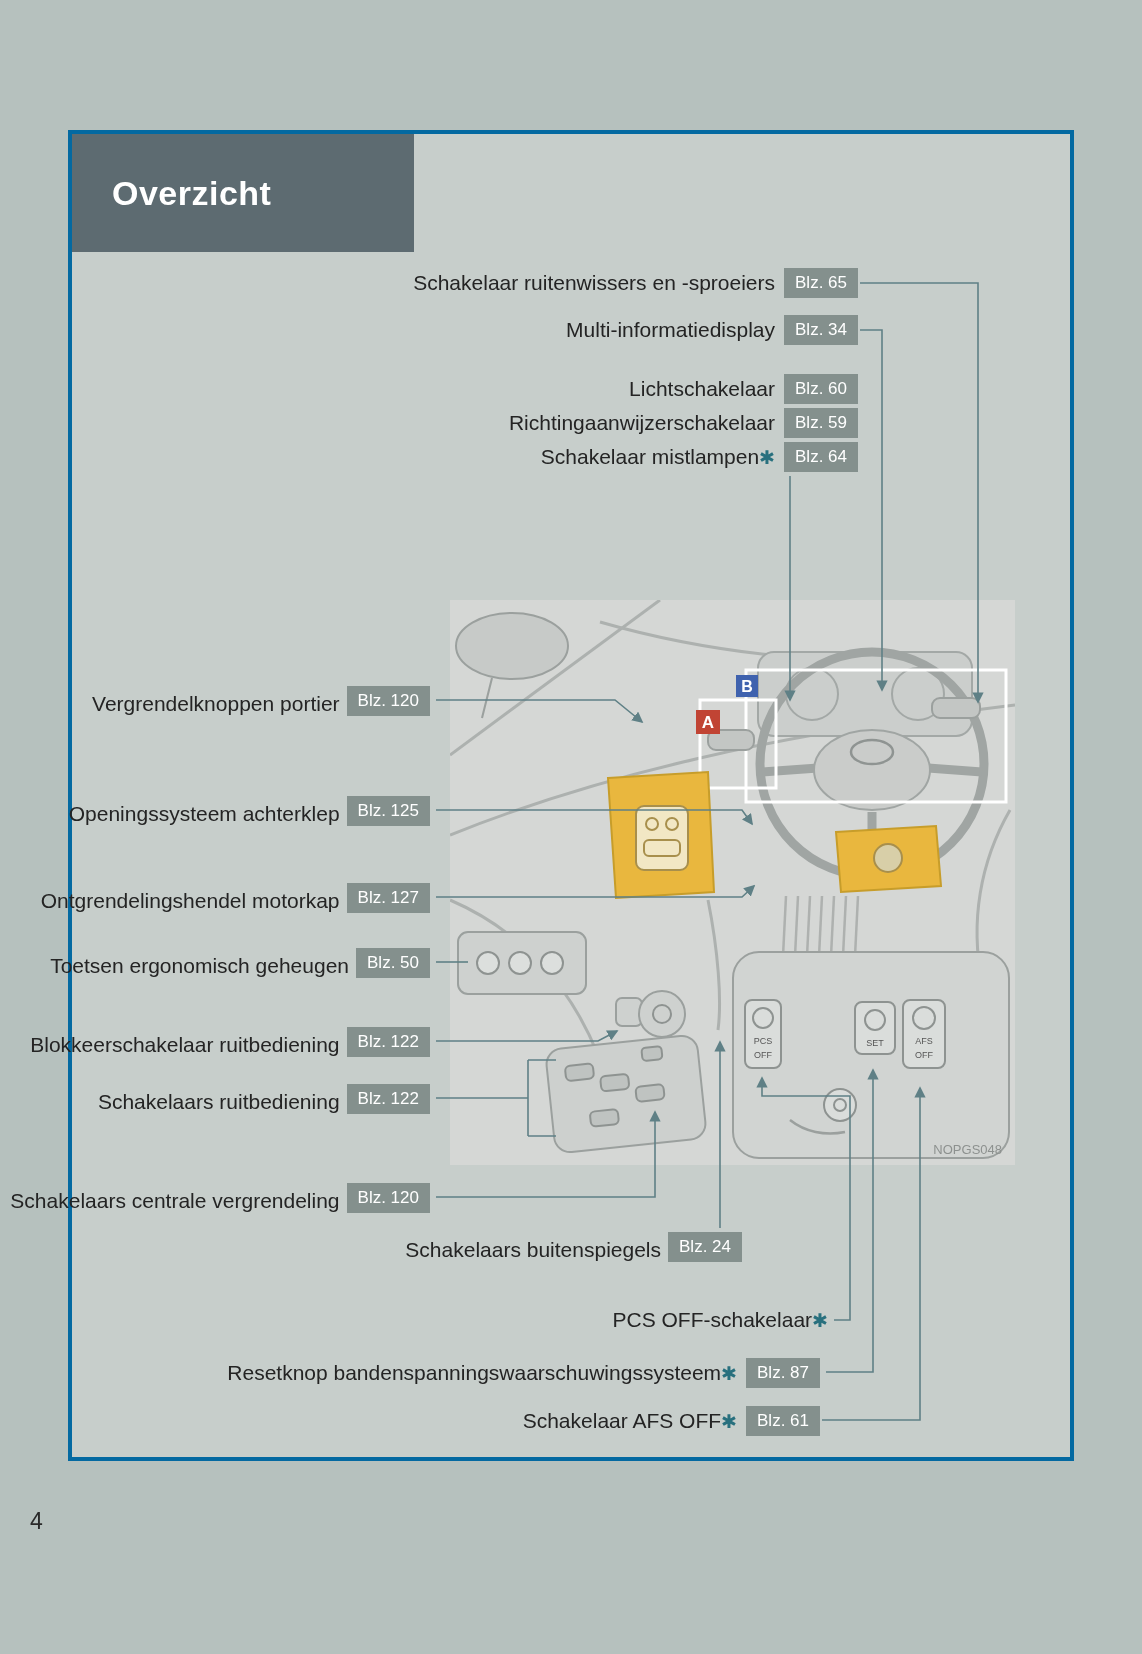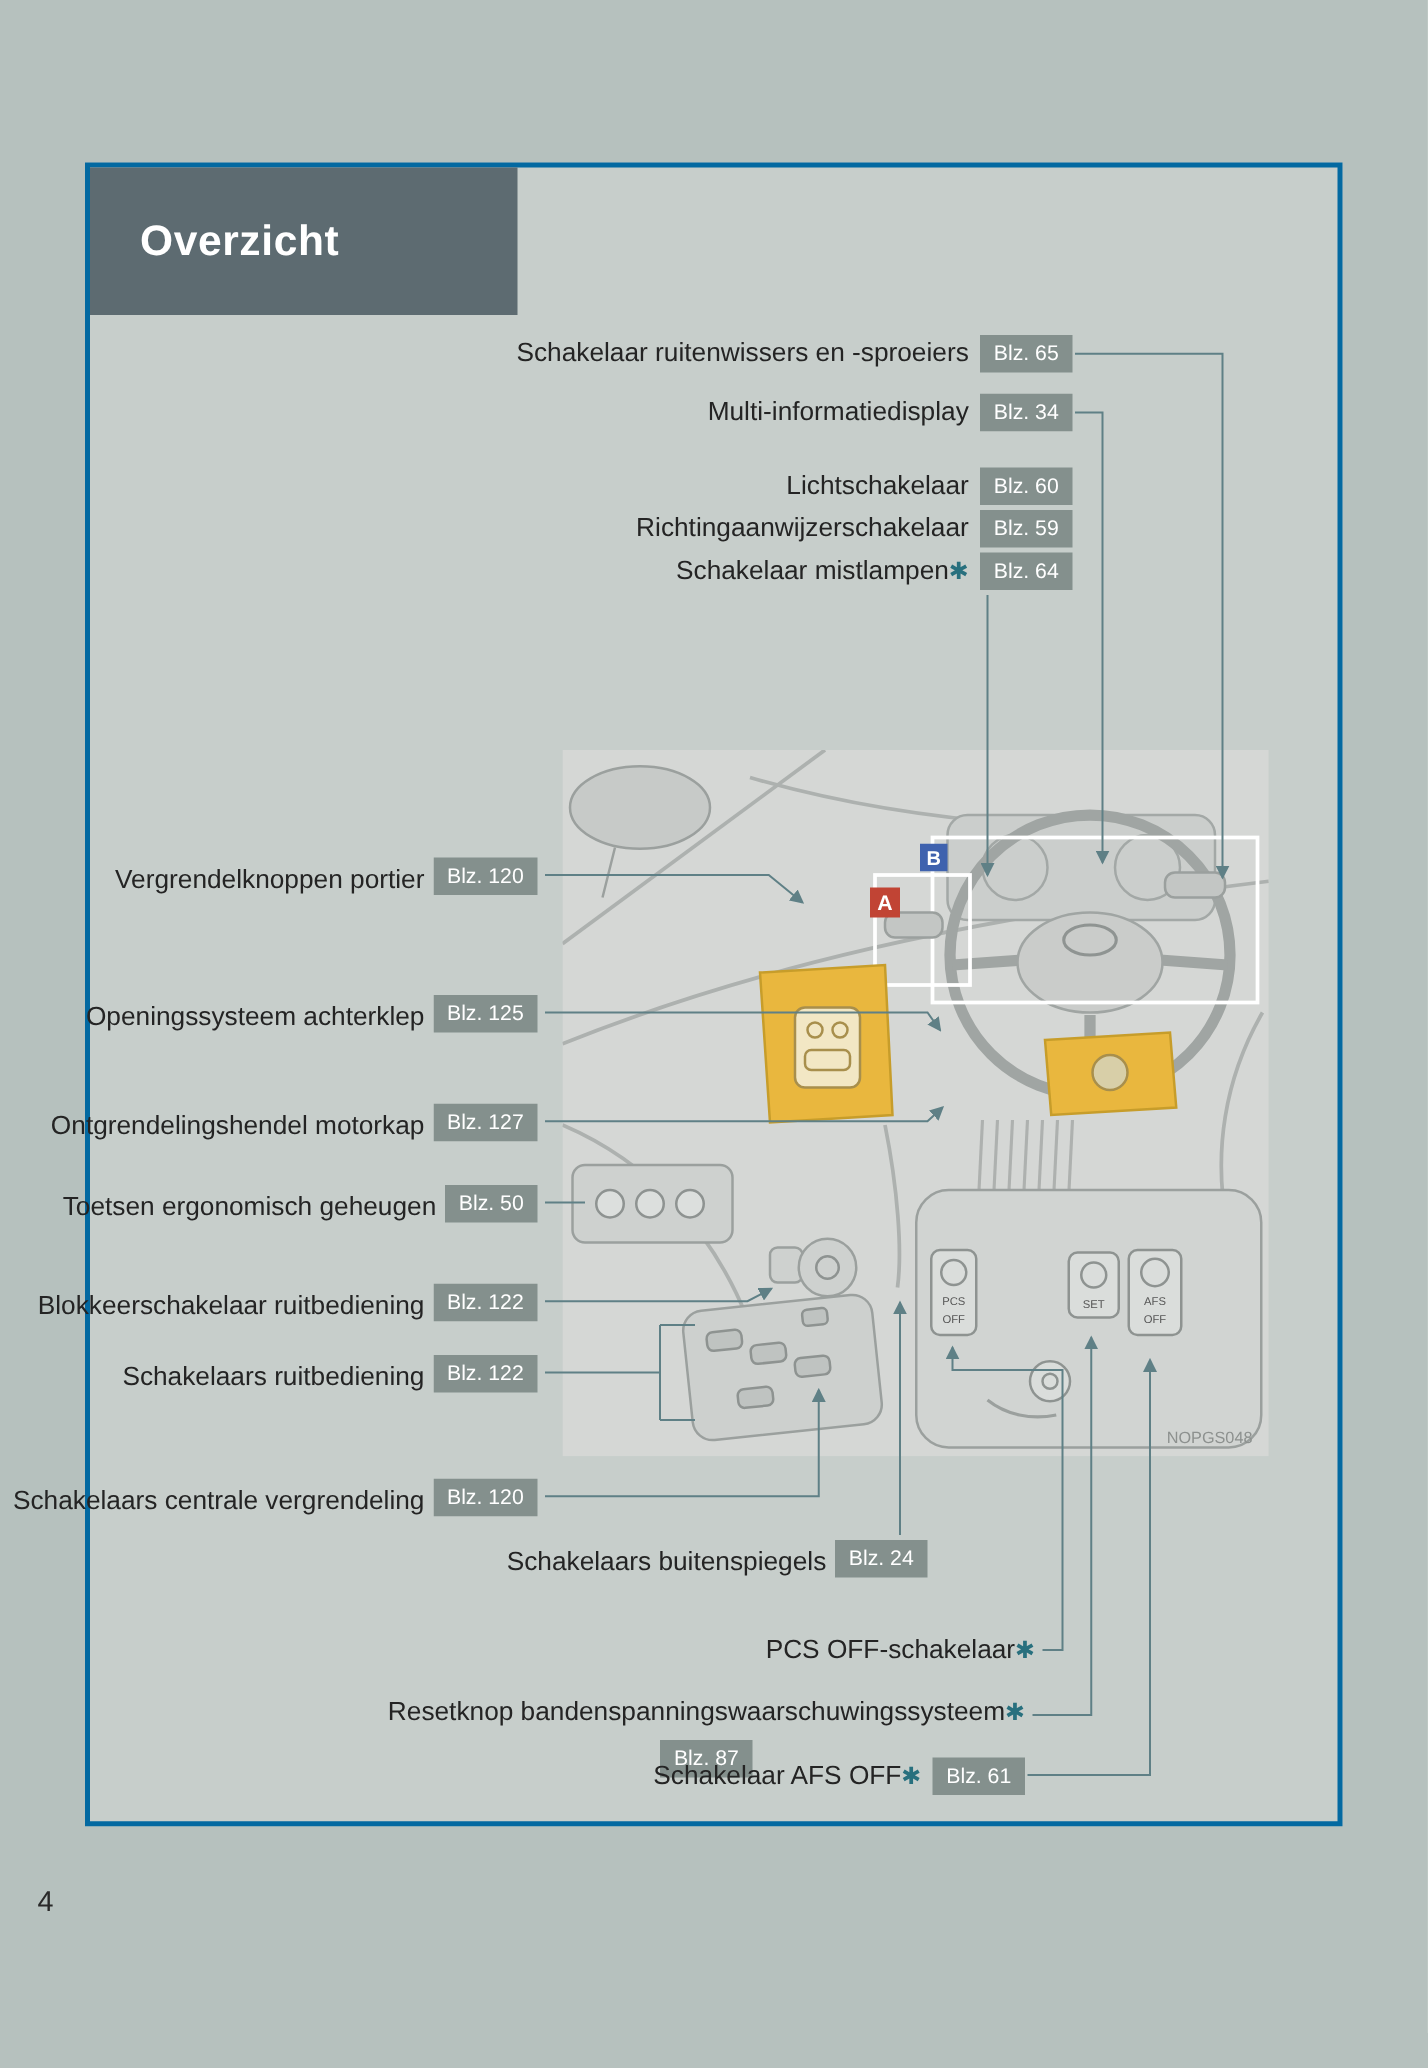--- a/index.html
+++ b/index.html
@@ -239,21 +239,21 @@
   <span class="badge">Blz. 120</span>
 </div>
 
 <div class="label stack" style="top:1232px; right:400px;">
   <span>Schakelaars buitenspiegels</span>
   <span class="badge">Blz. 24</span>
 </div>
 <div class="label" style="top:1308px; right:314px;margin-left:16px;">
   <span><span>PCS OFF-schakelaar</span><span class="ast">✱</span></span>
 </div>
-<div class="label row" style="top:1358px; right:322px;flex-direction:column;">
+<div class="label row" style="top:1358px; right:322px;">
   <span><span>Resetknop bandenspanningswaarschuwingssysteem</span><span class="ast">✱</span></span>
   <span class="badge">Blz. 87</span>
 </div>
 <div class="label row" style="top:1406px; right:322px;">
   <span><span>Schakelaar AFS OFF</span><span class="ast">✱</span></span>
   <span class="badge">Blz. 61</span>
 </div>
 
 <div class="pagenum">4</div>
 

